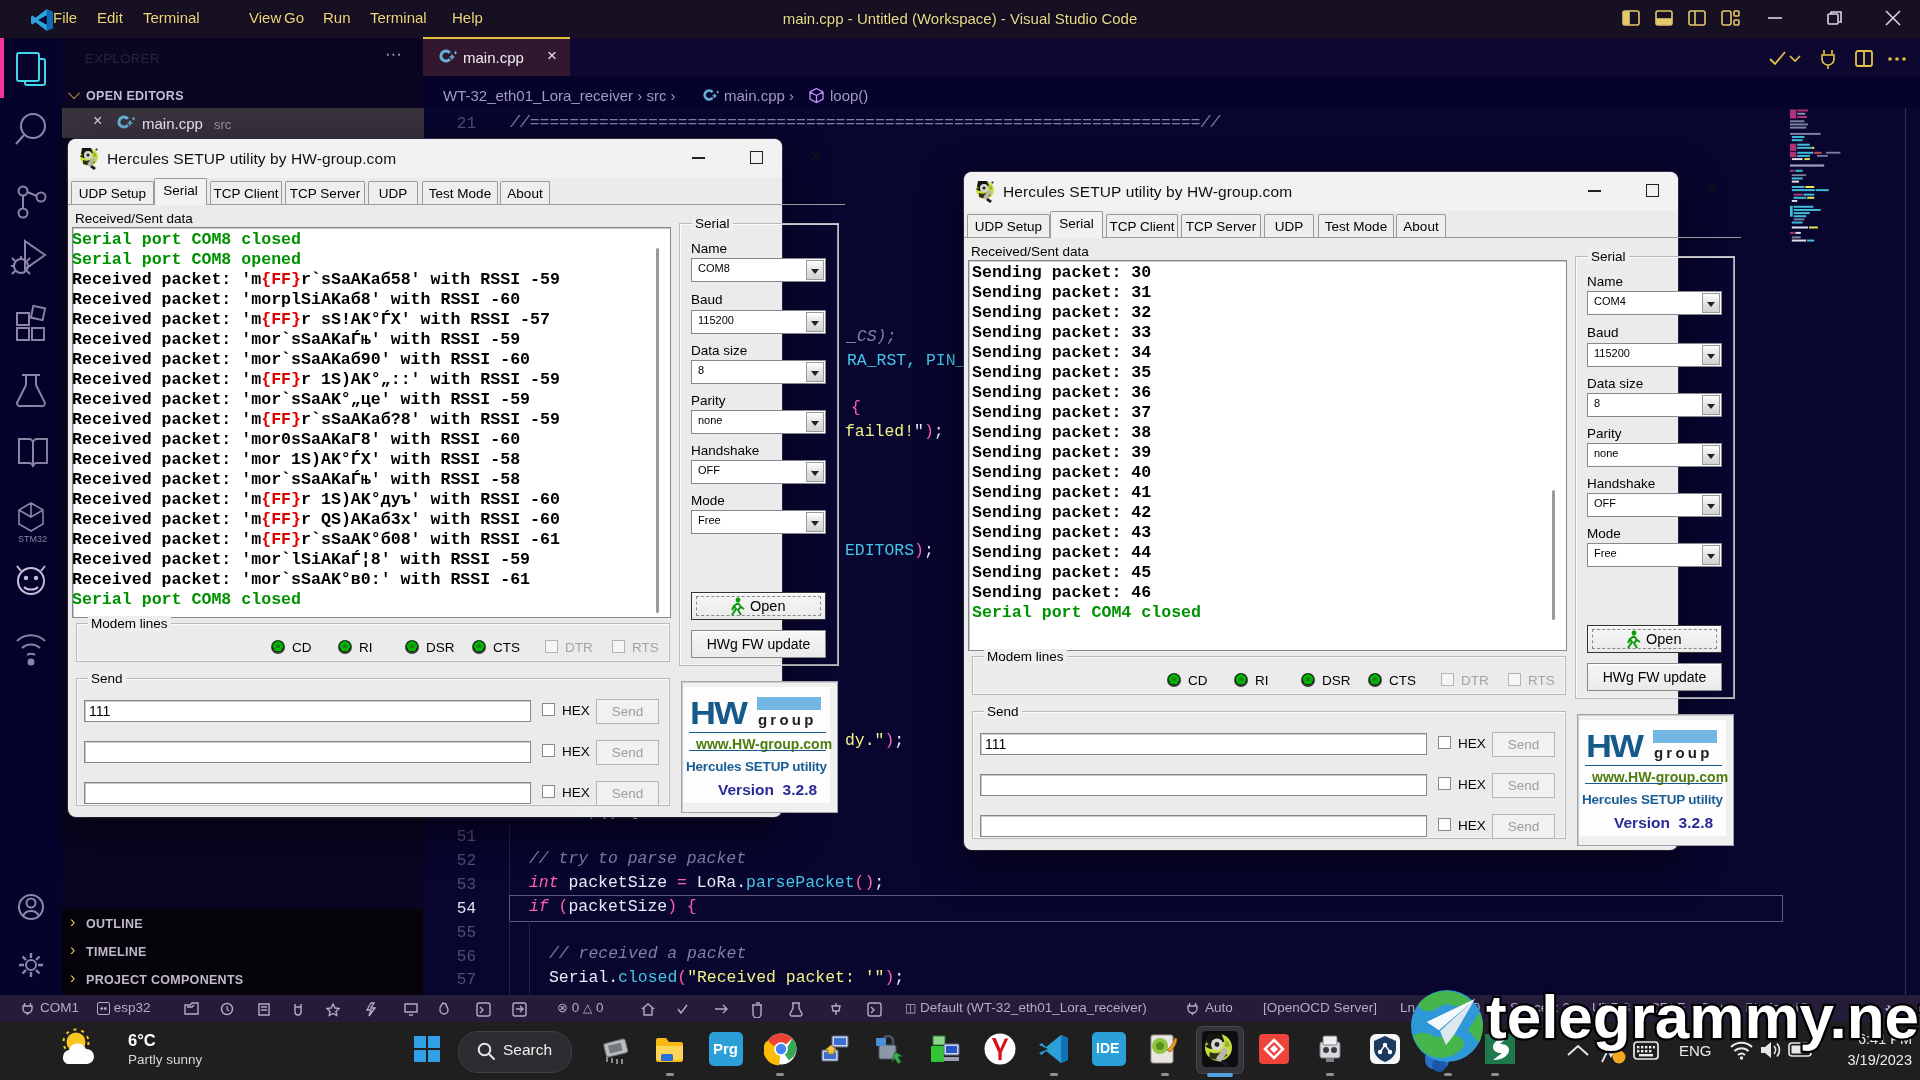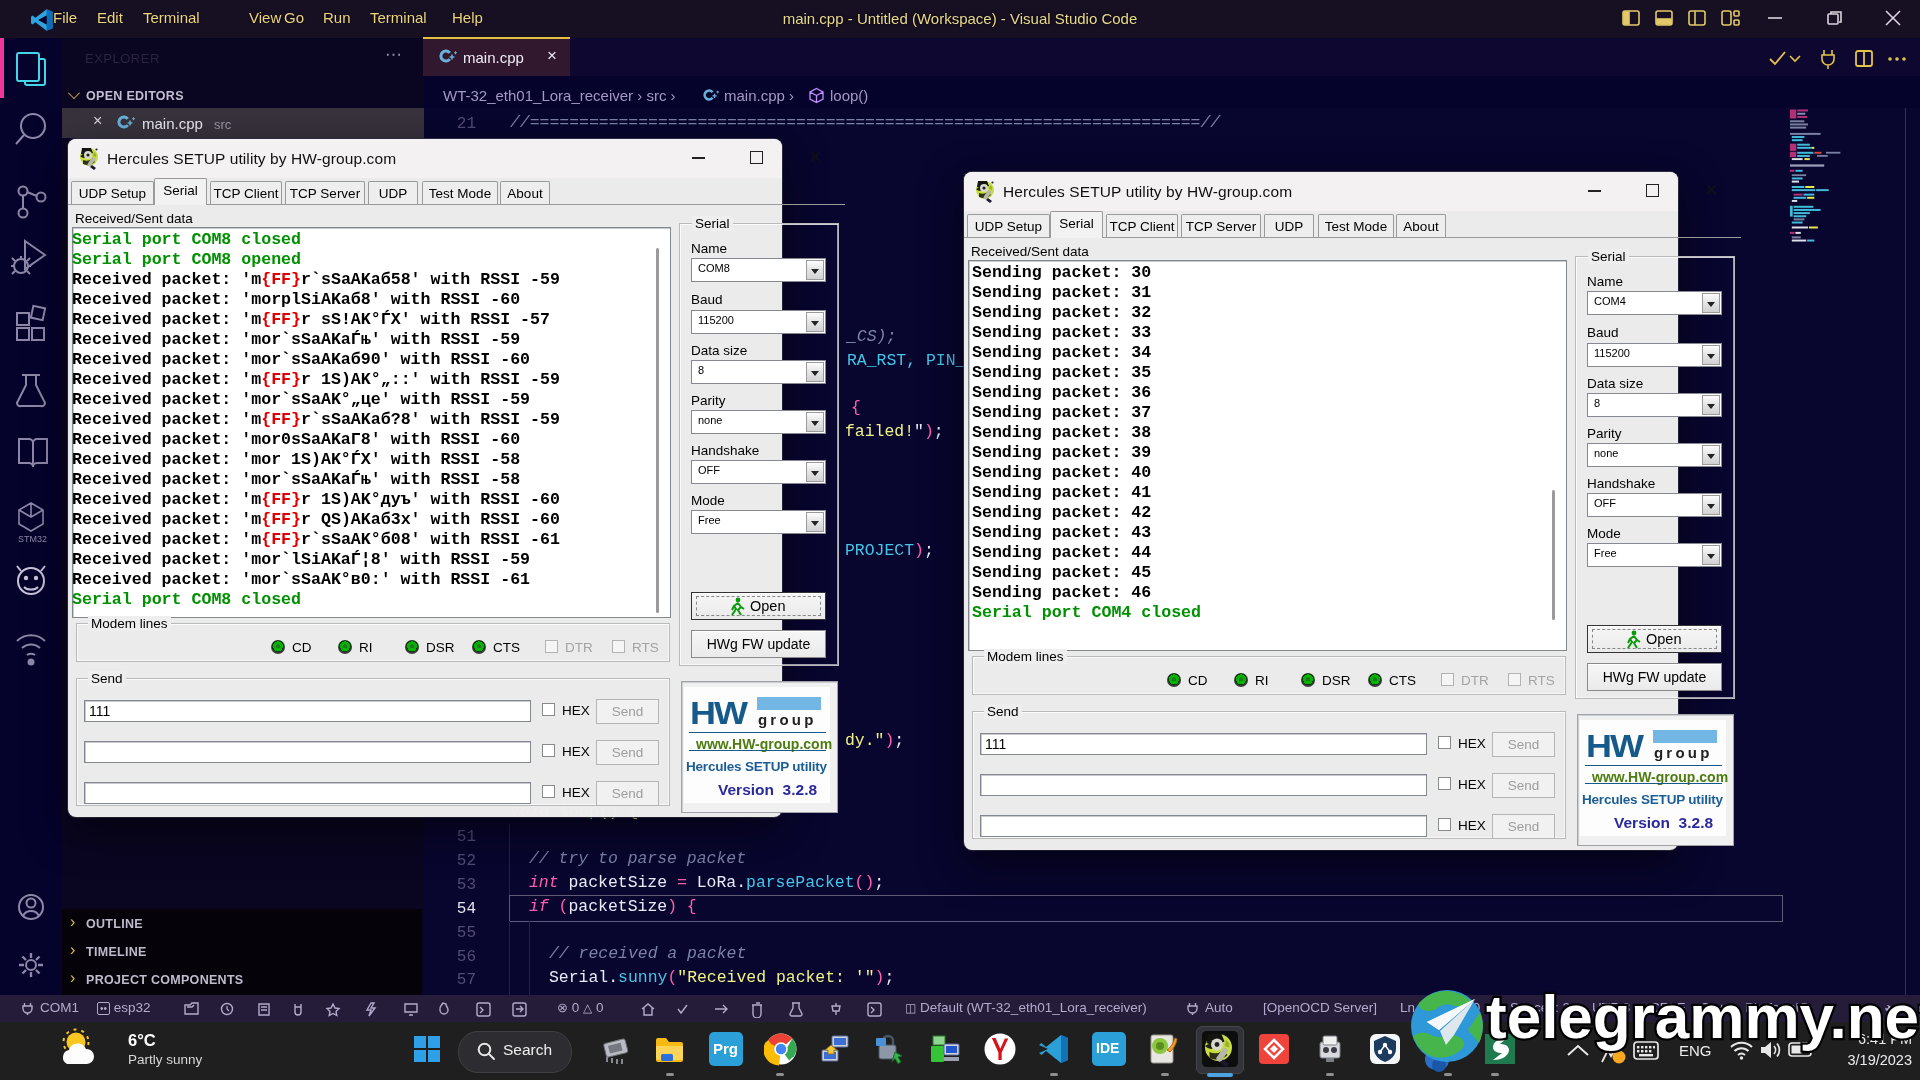--- a/index.html
+++ b/index.html
@@ -224,36 +224,36 @@
 .wht{color:#e8ecf8;}
 .grnf{color:#62e884;}
 </style>
 <div id="codelayer">
 <div class="ln" style="left:432px;top:115px;">21</div>
 <div class="cl cmt" style="left:510px;top:111px;">//====================================================================//</div>
 <div class="cl cmt" style="left:847px;top:325px;">_CS);</div>
 <div class="cl" style="left:847px;top:349px;"><span class="cyn">RA_RST, PIN_L</span></div>
 <div class="cl pnk" style="left:851px;top:396px;">{</div>
 <div class="cl" style="left:845px;top:420px;"><span class="yel">failed!</span><span class="wht">"</span><span class="pnk">)</span><span class="wht">;</span></div>
-<div class="cl" style="left:845px;top:539px;"><span class="cyn">PROJECT</span><span class="pnk">)</span><span class="wht">;</span></div>
+<div class="cl" style="left:845px;top:539px;"><span class="cyn">EDITORS</span><span class="pnk">)</span><span class="wht">;</span></div>
 <div class="cl" style="left:845px;top:729px;"><span class="yel">dy."</span><span class="pnk">)</span><span class="wht">;</span></div>
 <div class="cl" style="left:510px;top:800px;"><span class="pnk" style="font-style:italic">void </span><span class="grnf">loop</span><span class="yel">()</span><span class="wht"> </span><span class="yel">{</span></div>
 <div class="ln" style="left:432px;top:828px;">51</div>
 <div class="ln" style="left:432px;top:852px;">52</div>
 <div class="cl cmt" style="left:529px;top:847px;">// try to parse packet</div>
 <div class="ln" style="left:432px;top:876px;">53</div>
 <div class="cl" style="left:529px;top:871px;"><span class="pnk" style="font-style:italic">int</span><span class="wht"> packetSize </span><span class="pnk">=</span><span class="wht"> LoRa.</span><span class="cyn">parsePacket</span><span class="pnk">()</span><span class="wht">;</span></div>
 <div class="ln" style="left:432px;top:900px;color:#e6e3f2;">54</div>
 <div class="abs" style="left:509px;top:895px;width:1272px;height:25px;border:1px solid #5f5a78;"></div>
 <div class="cl" style="left:529px;top:895px;"><span class="pnk" style="font-style:italic">if</span><span class="wht"> </span><span class="pnk">(</span><span class="wht">packetSize</span><span class="pnk">) {</span></div>
 <div class="ln" style="left:432px;top:924px;">55</div>
 <div class="ln" style="left:432px;top:948px;">56</div>
 <div class="cl cmt" style="left:549px;top:942px;">// received a packet</div>
 <div class="ln" style="left:432px;top:971px;">57</div>
-<div class="cl" style="left:549px;top:966px;"><span class="wht">Serial.</span><span class="cyn">sunny</span><span class="pnk">(</span><span class="yel">"Received packet: '"</span><span class="pnk">)</span><span class="wht">;</span></div>
+<div class="cl" style="left:549px;top:966px;"><span class="wht">Serial.</span><span class="cyn">closed</span><span class="pnk">(</span><span class="yel">"Received packet: '"</span><span class="pnk">)</span><span class="wht">;</span></div>
 <div class="abs" style="left:509px;top:824px;width:1px;height:71px;background:#272049;"></div>
 <div class="abs" style="left:509px;top:921px;width:1px;height:74px;background:#272049;"></div>
 <div class="abs" style="left:529px;top:921px;width:1px;height:74px;background:#272049;"></div>
 </div>
 
 <svg id="minimap" class="abs" style="left:1790px;top:106px;" width="72" height="142" viewBox="0 0 80 150">
 <g>
 <rect x="0" y="0" width="7" height="10" fill="#b13078"></rect>
       <rect x="8" y="0" width="12" height="2.2" fill="#b13078"></rect>
       <rect x="8" y="3.6" width="9" height="2.2" fill="#888fae"></rect>

